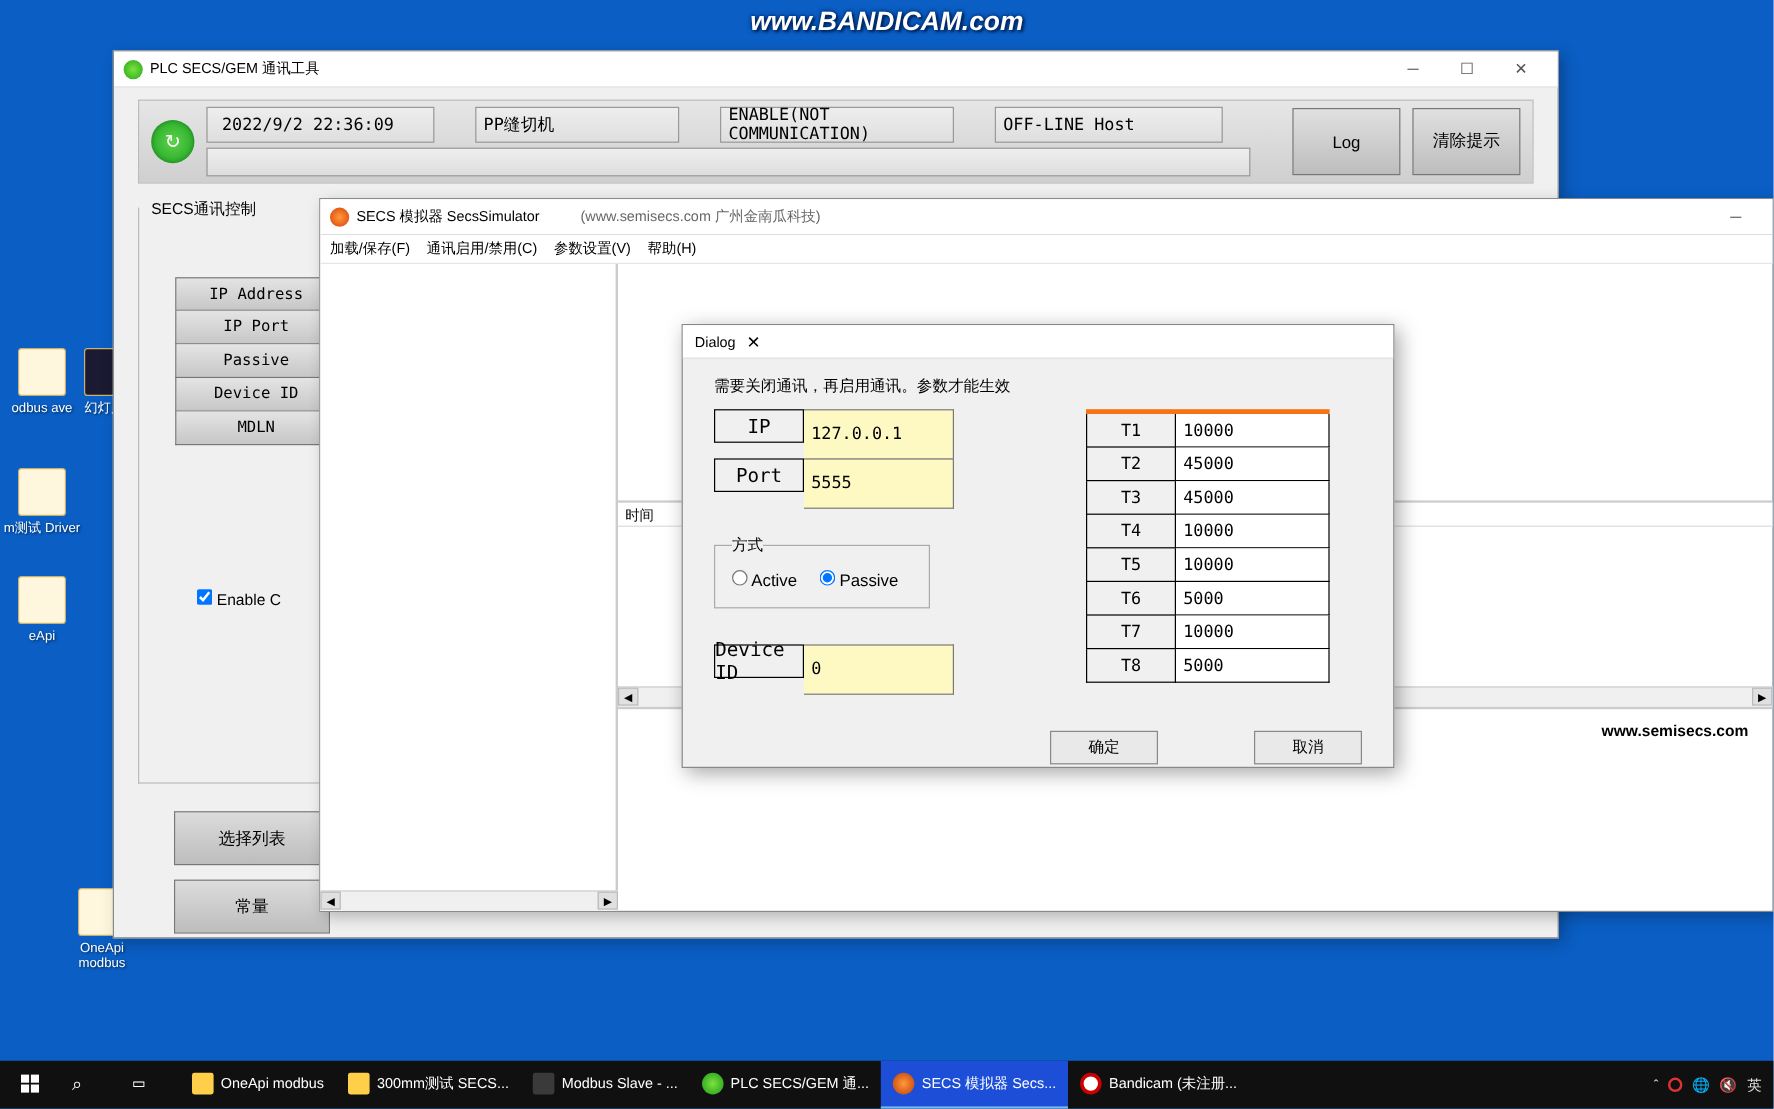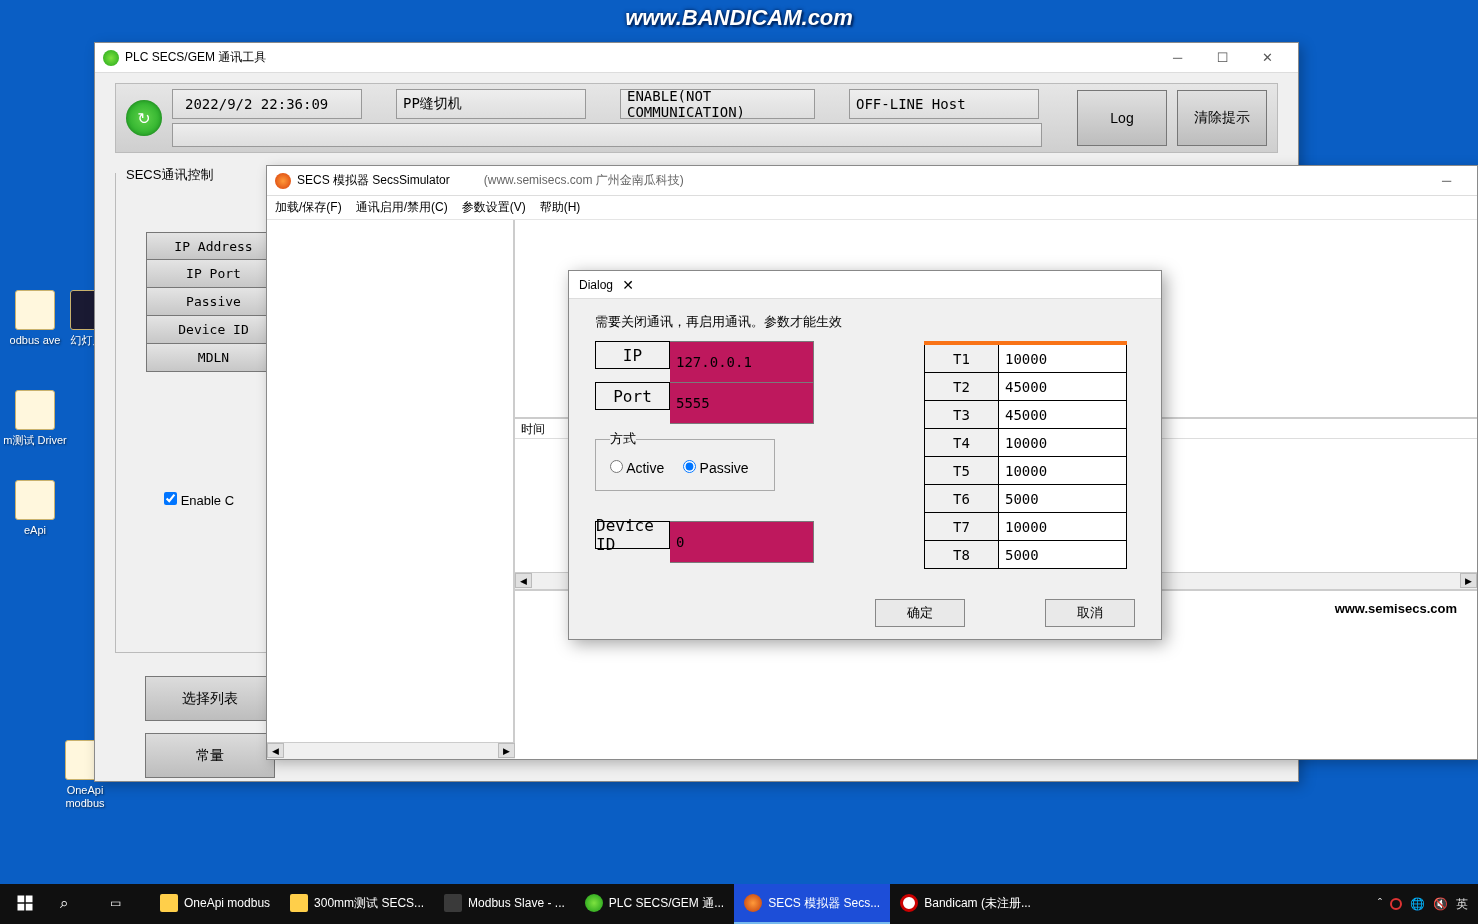--- a/index.html
+++ b/index.html
@@ -46,25 +46,25 @@
 .sim-right-btm{height:170px;border-top:2px solid #ccc;}
 .hscroll{height:17px;background:#f0f0f0;border-top:1px solid #ccc;display:flex;}
 .hscroll .arrow{width:17px;height:15px;background:#e0e0e0;border:1px solid #bbb;font-size:9px;display:flex;align-items:center;justify-content:center;}
 
 
 .dialog{position:absolute;top:270px;left:568px;width:594px;height:370px;background:#f0f0f0;border:1px solid #888;box-shadow:4px 4px 16px rgba(0,0,0,.35);}
 .dialog .dlg-title{height:28px;background:#fff;border-bottom:1px solid #ddd;display:flex;align-items:center;padding:0 10px;font-size:12px;}
 .dialog .dlg-body{padding:14px 26px;font-size:13px;}
 .msg{margin-bottom:10px;font-size:13px;}
 .cell-label{width:75px;height:28px;border:1px solid #000;display:inline-flex;align-items:center;justify-content:center;font-family:monospace;font-size:16px;background:#f0f0f0;}
-.cell-input{width:144px;height:28px;border:1px solid #7a7a7a;border-left:none;padding:20px 6px;font-family:monospace;font-size:14px;background:#be185d;outline:none;}
+.cell-input{width:125px;height:28px;border:1px solid #7a7a7a;border-left:none;padding:20px 6px;font-family:monospace;font-size:14px;background:#fef9c3;outline:none;}
 .pair-row{display:flex;}
 .tcell-label{width:75px;height:28px;border:1px solid #000;border-top:none;display:inline-flex;align-items:center;justify-content:center;font-family:monospace;font-size:14px;}
 .tcell-input{width:128px;height:28px;border:1px solid #000;border-left:none;border-top:none;padding:2px 6px;font-family:monospace;font-size:14px;background:#fff;outline:none;}
-.fieldset{border:1px solid #aaa;width:180px;padding:12px 14px 14px;font-family:monospace;font-size:14px;margin-top:6px;}
+.fieldset{border:1px solid #aaa;width:180px;padding:12px 14px 14px;font-family:monospace;font-size:14px;margin-top:21px;}
 .fieldset legend{font-size:13px;font-family:"Microsoft YaHei";}
 .fieldset label{margin-right:10px;}
 .dlg-btn{width:90px;height:28px;border:1px solid #888;background:#e9e9e9;font-size:13px;display:inline-flex;align-items:center;justify-content:center;}
 
 
 .taskbar{position:absolute;bottom:0;left:0;right:0;height:40px;background:#101010;display:flex;align-items:center;color:#fff;font-size:12px;}
 .tb-item{height:40px;display:flex;align-items:center;padding:0 10px;gap:6px;border-bottom:2px solid transparent;min-width:50px;}
 .tb-item.active{background:#1d4ed8;border-bottom:2px solid #76b9ed;}
 .tb-item .tico{width:18px;height:18px;background:#ffcf4a;border-radius:2px;}
 .start{width:48px;justify-content:center;}
@@ -90,21 +90,21 @@
     <div class="winbtn">─</div>
     <div class="winbtn">☐</div>
     <div class="winbtn">✕</div>
   </div>
   <div class="plc-body">
     <div class="plc-top">
       <div class="icon-round">↻</div>
       <div style="display:flex;flex-direction:column;gap:4px;">
         <div style="display:flex;gap:34px;">
           <div class="status-field" style="width:190px;padding-left:12px;">2022/9/2 22:36:09</div>
-          <div class="status-field" style="width:190px;">PP缝切机</div>
+          <div class="status-field" style="width:170px;">PP缝切机</div>
           <div class="status-field" style="width:195px;">ENABLE(NOT COMMUNICATION)</div>
           <div class="status-field" style="width:190px;">OFF-LINE Host</div>
         </div>
         <div class="status-field" style="width:870px;height:24px;"></div>
       </div>
       <div style="flex:1"></div>
       <div class="plc-btn">Log</div>
       <div class="plc-btn">清除提示</div>
     </div>
 

